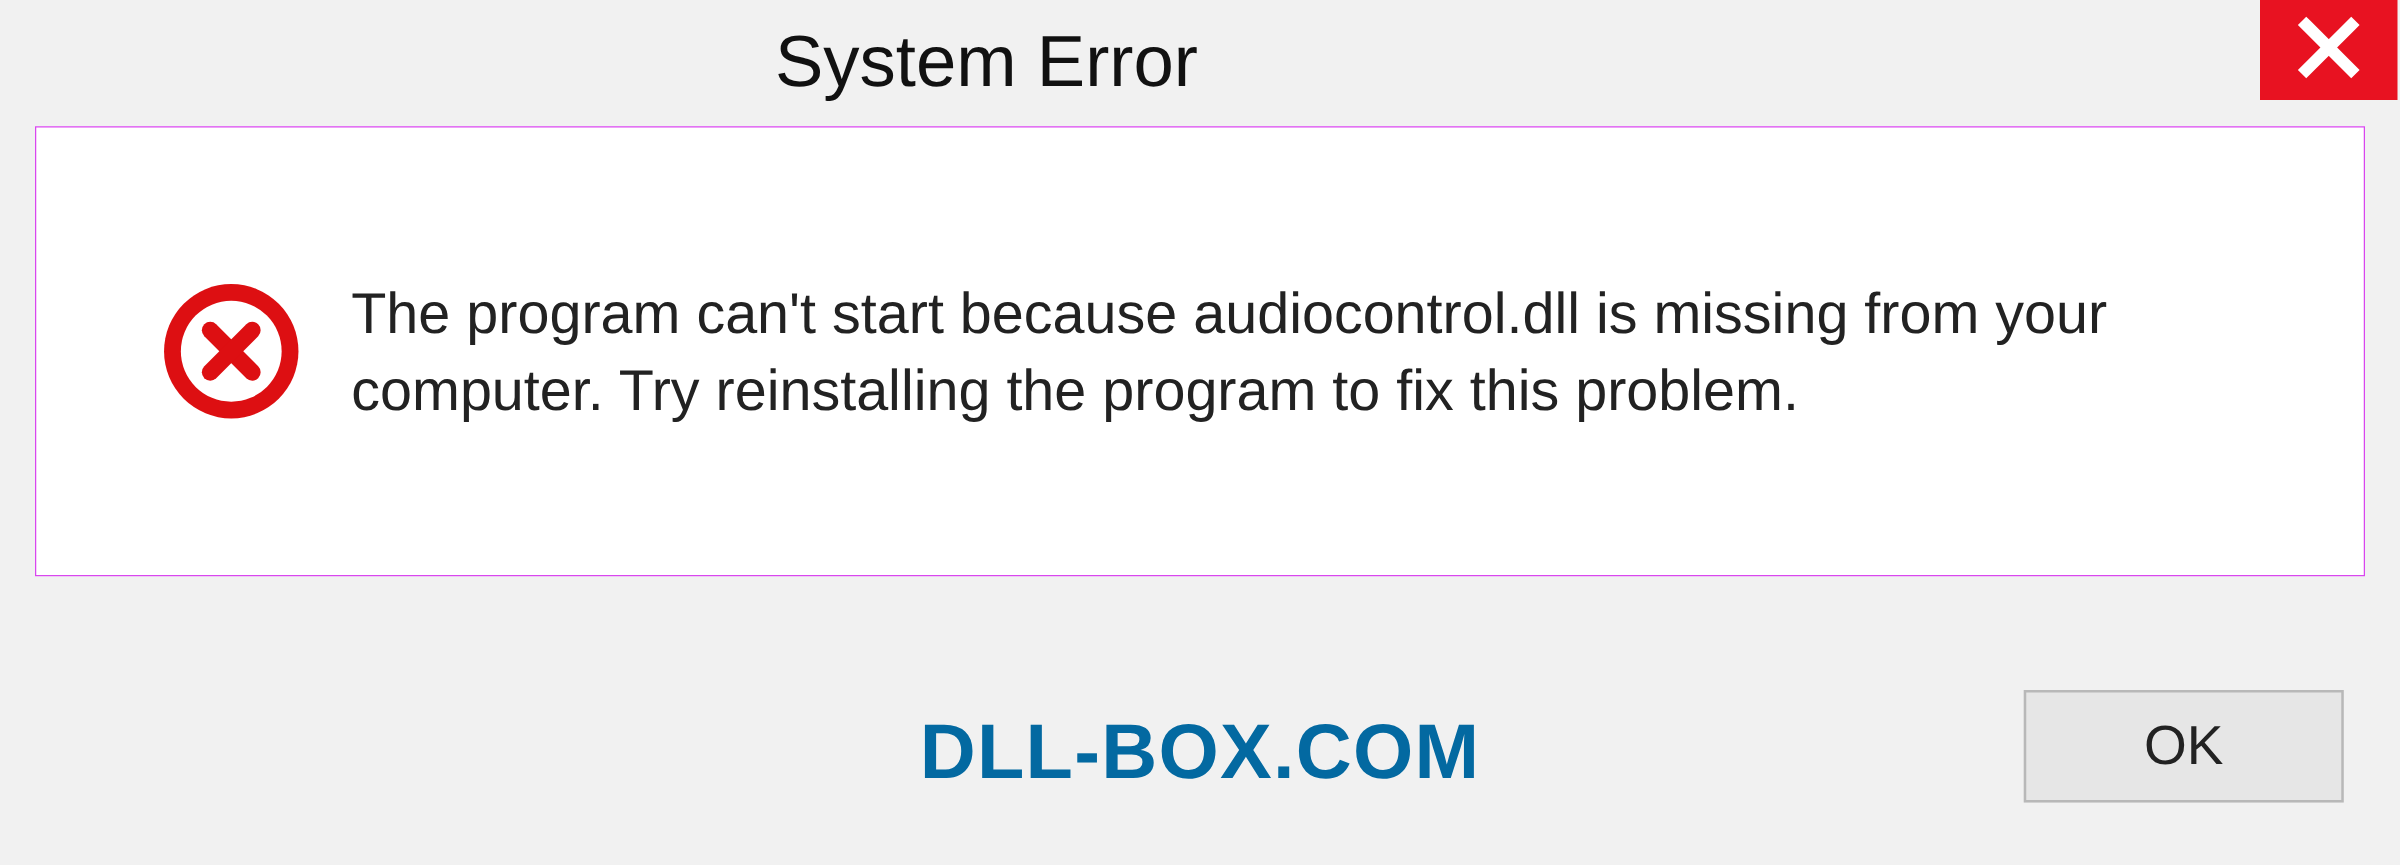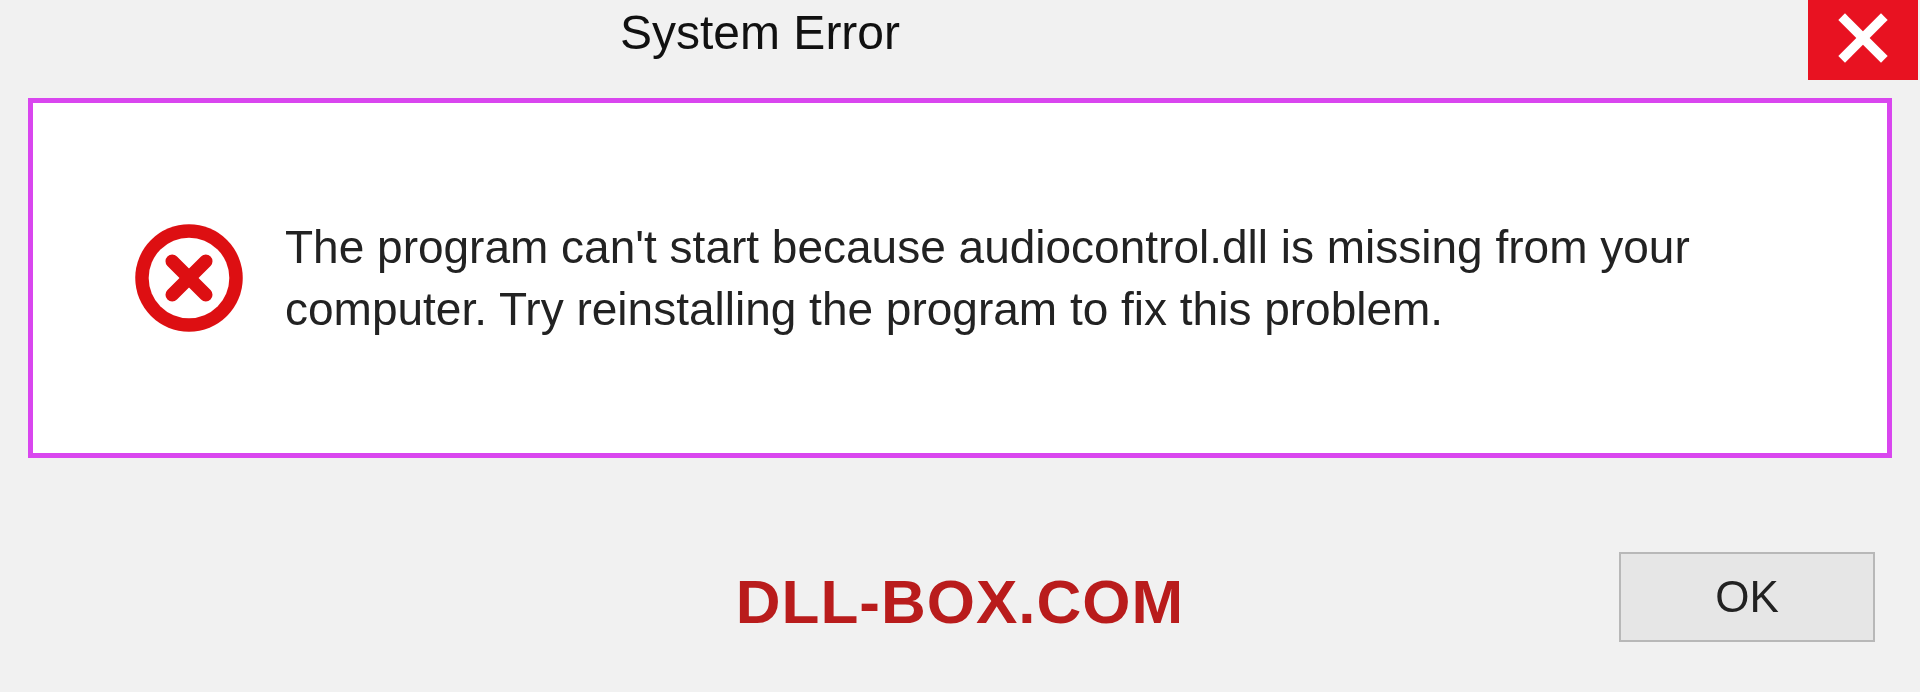--- a/index.html
+++ b/index.html
@@ -16,44 +16,44 @@
       overflow: hidden;
     }
     .titlebar {
       width: 100%;
       display: flex;
       align-items: flex-start;
       justify-content: space-between;
       padding: 0;
     }
     .title {
-      font-size: 48px;
+      font-size: 58px;
       font-weight: 400;
       color: #111;
       padding-left: 620px;
-      padding-top: 5px;
+      padding-top: 16px;
     }
     .close-btn {
       width: 110px;
       height: 80px;
       background: #e81221;
       display: flex;
       align-items: center;
       justify-content: center;
       margin-right: 2px;
       cursor: pointer;
     }
     .close-btn svg {
       width: 54px;
       height: 54px;
     }
     .content-panel {
       margin: 18px 28px 0 28px;
       background: #ffffff;
-      border: 5px solid #d946ef;
+      border: 1px solid #d946ef;
       height: 360px;
       display: flex;
       align-items: center;
       padding: 0 60px 0 100px;
     }
     .error-icon {
       flex: 0 0 auto;
       width: 112px;
       height: 112px;
       margin-right: 40px;
@@ -83,21 +83,21 @@
       padding-right: 45px;
     }
     .watermark {
       position: absolute;
       left: 50%;
       transform: translateX(-50%);
       bottom: 55px;
       font-size: 62px;
       font-weight: 800;
       letter-spacing: 1px;
-      color: #b91c1c;
+      color: #0369a1;
       font-family: Arial, sans-serif;
     }
     .ok-btn {
       width: 256px;
       height: 90px;
       background: #e6e6e6;
       border: 2px solid #b8b8b8;
       font-size: 44px;
       color: #222;
       display: flex;

